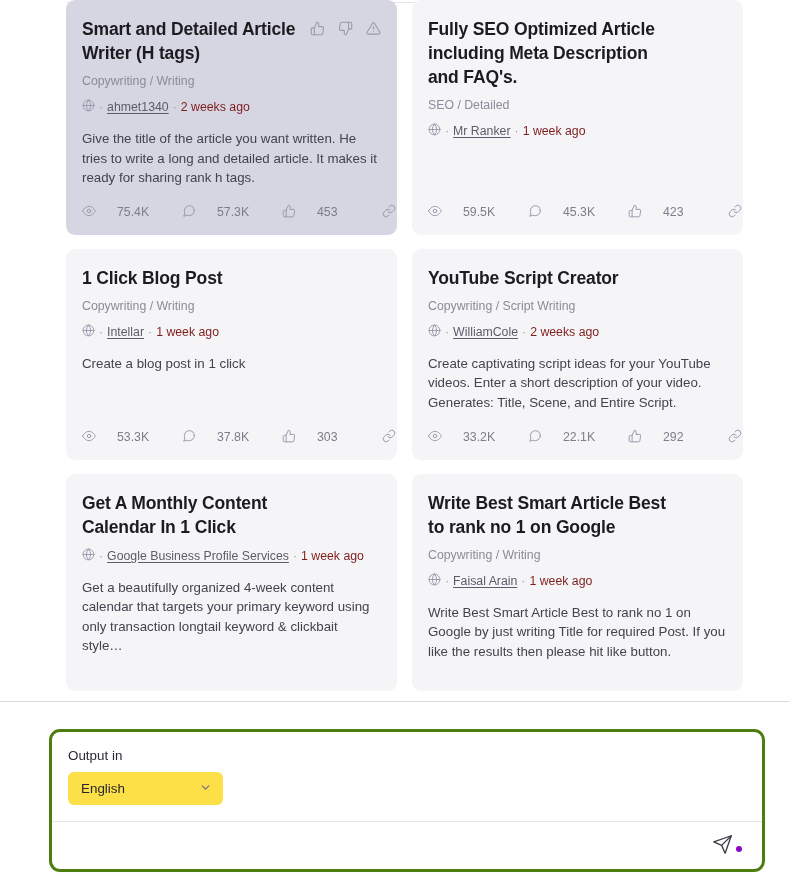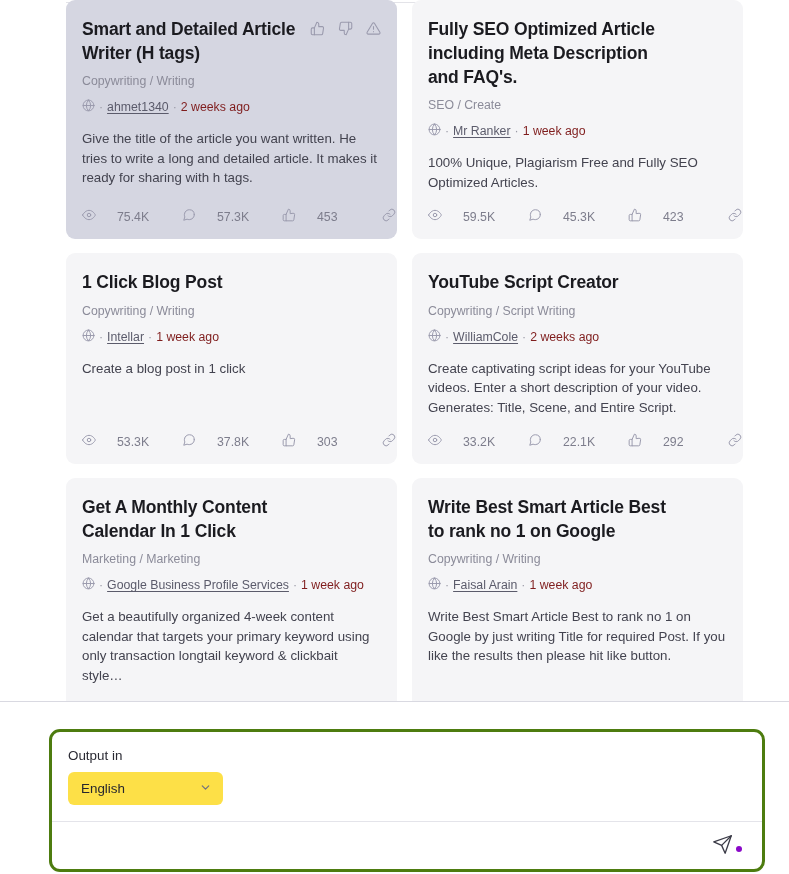--- a/index.html
+++ b/index.html
@@ -299,21 +299,21 @@
           <line x1="2" y1="12" x2="22" y2="12"></line>
           <path d="M12 2a15.3 15.3 0 0 1 4 10 15.3 15.3 0 0 1-4 10 15.3 15.3 0 0 1-4-10 15.3 15.3 0 0 1 4-10z"></path>
         </svg>
       </span>
       <span class="sep">·</span>
       <span class="who">ahmet1340</span>
       <span class="sep">·</span>
       <span class="when">2 weeks ago</span>
     </div>
 
-    <div class="card-desc">Give the title of the article you want written. He tries to write a long and detailed article. It makes it ready for sharing with h tags.</div>
+    <div class="card-desc">Give the title of the article you want written. He tries to write a long and detailed article. It makes it ready for sharing rank h tags.</div>
 
     <div class="card-stats">
       <span class="stat">
         <span>
           <svg width="14" height="14" viewBox="0 0 24 24" fill="none" stroke="#9a9aad" stroke-width="1.7" stroke-linecap="round" stroke-linejoin="round">
             <path d="M1 12s4-8 11-8 11 8 11 8-4 8-11 8-11-8-11-8z"></path>
             <circle cx="12" cy="12" r="3"></circle>
           </svg>
         </span>
         <span class="val">75.4K</span>
@@ -345,37 +345,36 @@
       </span>
     </div>
   </div>
 
   <div class="card">
     <div class="card-head">
       <div class="card-title">Fully SEO Optimized Article including Meta Description and FAQ's.</div>
 
     </div>
 
-    <div class="card-cat">SEO / Create</div>
+    <div class="card-cat">SEO / Detailed</div>
 
     <div class="card-author">
       <span class="globe">
         <svg width="13" height="13" viewBox="0 0 24 24" fill="none" stroke="#9a9aad" stroke-width="1.8" stroke-linecap="round" stroke-linejoin="round">
           <circle cx="12" cy="12" r="10"></circle>
           <line x1="2" y1="12" x2="22" y2="12"></line>
           <path d="M12 2a15.3 15.3 0 0 1 4 10 15.3 15.3 0 0 1-4 10 15.3 15.3 0 0 1-4-10 15.3 15.3 0 0 1 4-10z"></path>
         </svg>
       </span>
       <span class="sep">·</span>
       <span class="who">Mr Ranker</span>
       <span class="sep">·</span>
       <span class="when">1 week ago</span>
     </div>
 
-    <div class="card-desc">100% Unique, Plagiarism Free and Fully SEO Optimized Articles.</div>
 
     <div class="card-stats">
       <span class="stat">
         <span>
           <svg width="14" height="14" viewBox="0 0 24 24" fill="none" stroke="#9a9aad" stroke-width="1.7" stroke-linecap="round" stroke-linejoin="round">
             <path d="M1 12s4-8 11-8 11 8 11 8-4 8-11 8-11-8-11-8z"></path>
             <circle cx="12" cy="12" r="3"></circle>
           </svg>
         </span>
         <span class="val">59.5K</span>
@@ -531,21 +530,20 @@
       </span>
     </div>
   </div>
 
   <div class="card">
     <div class="card-head">
       <div class="card-title">Get A Monthly Content Calendar In 1 Click</div>
 
     </div>
 
-    <div class="card-cat">Marketing / Marketing</div>
 
     <div class="card-author">
       <span class="globe">
         <svg width="13" height="13" viewBox="0 0 24 24" fill="none" stroke="#9a9aad" stroke-width="1.8" stroke-linecap="round" stroke-linejoin="round">
           <circle cx="12" cy="12" r="10"></circle>
           <line x1="2" y1="12" x2="22" y2="12"></line>
           <path d="M12 2a15.3 15.3 0 0 1 4 10 15.3 15.3 0 0 1-4 10 15.3 15.3 0 0 1-4-10 15.3 15.3 0 0 1 4-10z"></path>
         </svg>
       </span>
       <span class="sep">·</span>

